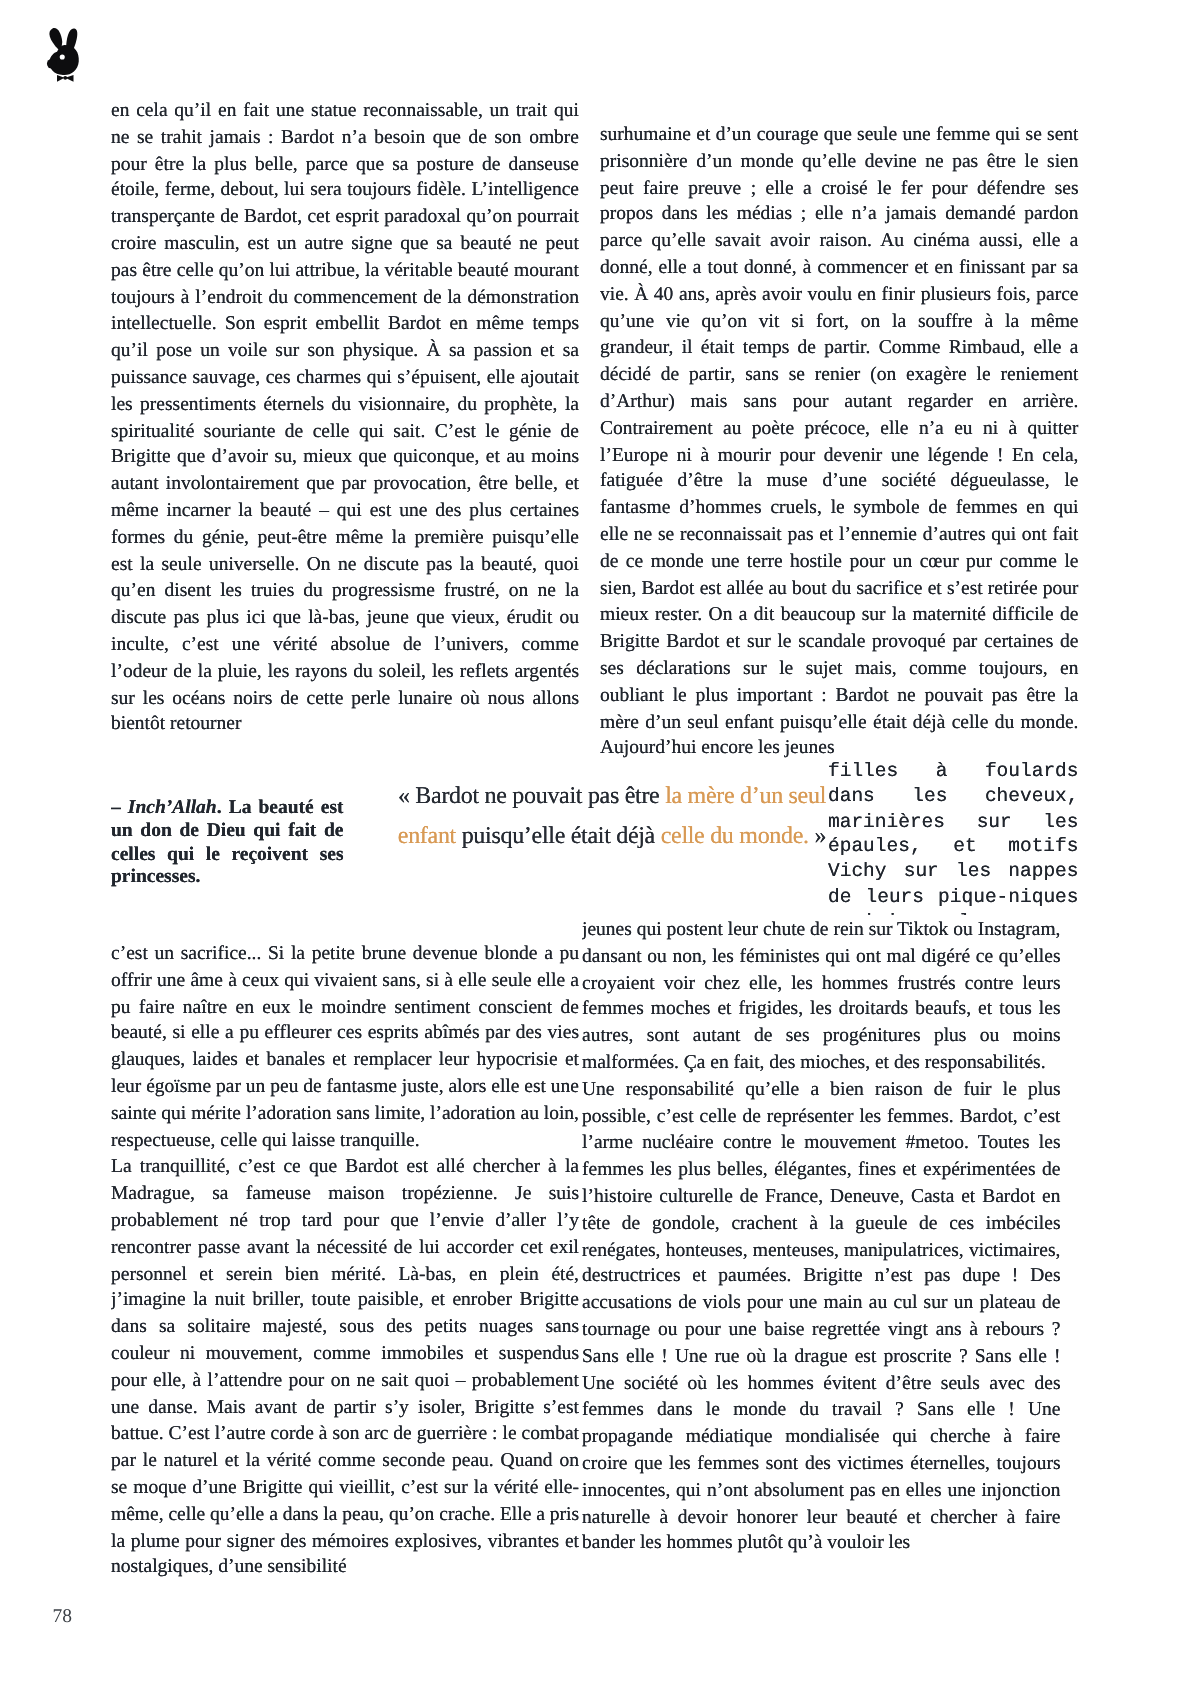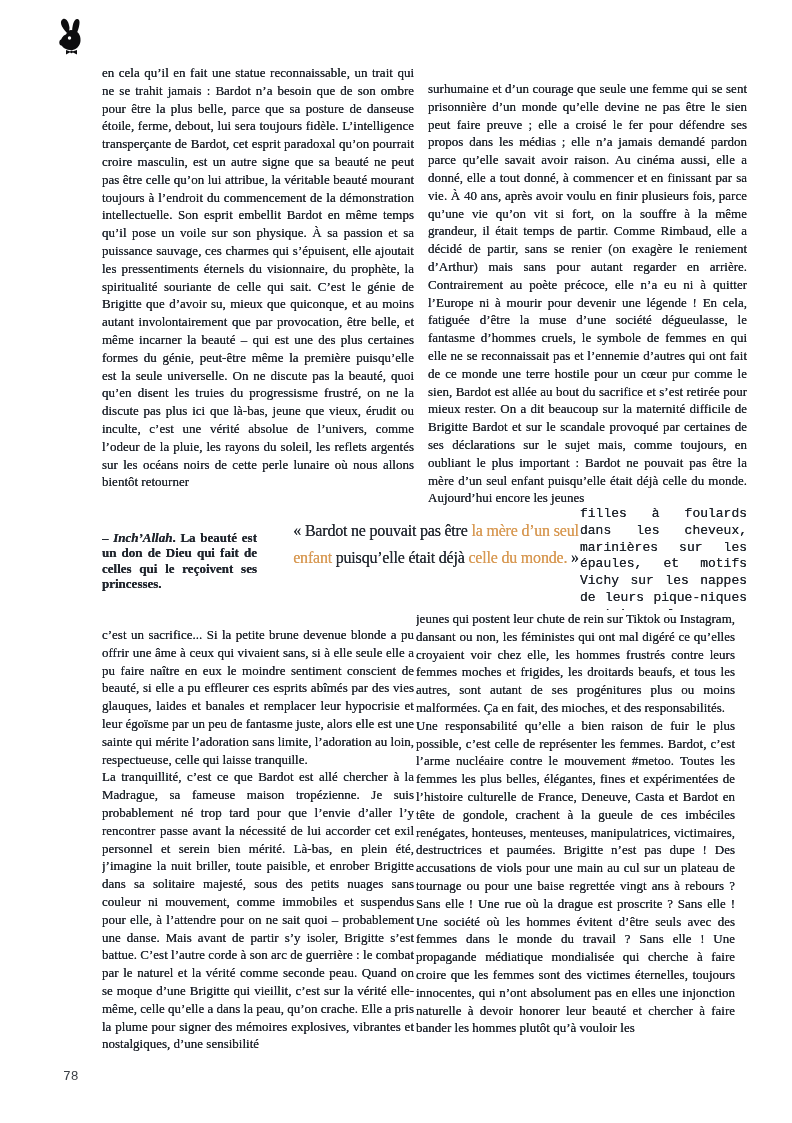--- a/index.html
+++ b/index.html
@@ -4,21 +4,21 @@
 <style>
   html,body{margin:0;padding:0;}
   body{
     width:792px;height:1123px;
     background:#ffffff;
     position:relative;
     font-family:"Liberation Serif", serif;
     color:#21262e;
     overflow:hidden;
   }
-  .page{position:absolute;inset:0;background:#fff;margin-left:28px;}
+  .page{position:absolute;inset:0;background:#fff;}
   .seg{
     position:absolute;
     font-size:13px;
     line-height:17.8px;
     text-align:justify;
     white-space:pre-line;
     text-shadow:0 0 .35px currentColor;
     overflow:hidden;
   }
   .seg i{font-style:italic;}
@@ -33,21 +33,21 @@
     line-height:27px;
     letter-spacing:-0.2px;
     color:#262b33;
     text-shadow:0 0 .3px currentColor;
   }
   .q-accent{color:#d89a55;}
   .q-dark{color:#262b33;}
   .page-number{
     position:absolute;
     left:35px;top:1069px;
-    font-family:Liberation Mono, monospace;
+    font-family:Liberation Serif, serif;
     font-size:13px;
     color:#3a3f45;
   }
   .logo{position:absolute;left:29px;top:17px;width:30px;height:42px;}
   
   #seg-left-top   {left:74px; top:64px;  width:312px; height:452px;}
   #seg-left-narrow{left:74px; top:514px; width:155px; height:96px;font-weight:bold;}
   #seg-left-bottom{left:74px; top:626px; width:312px; height:472px;}
   #seg-right-top   {left:400px; top:80px;  width:319px; height:443px;}
   #seg-right-narrow{left:552px; top:506px; width:167px; height:104px;}

